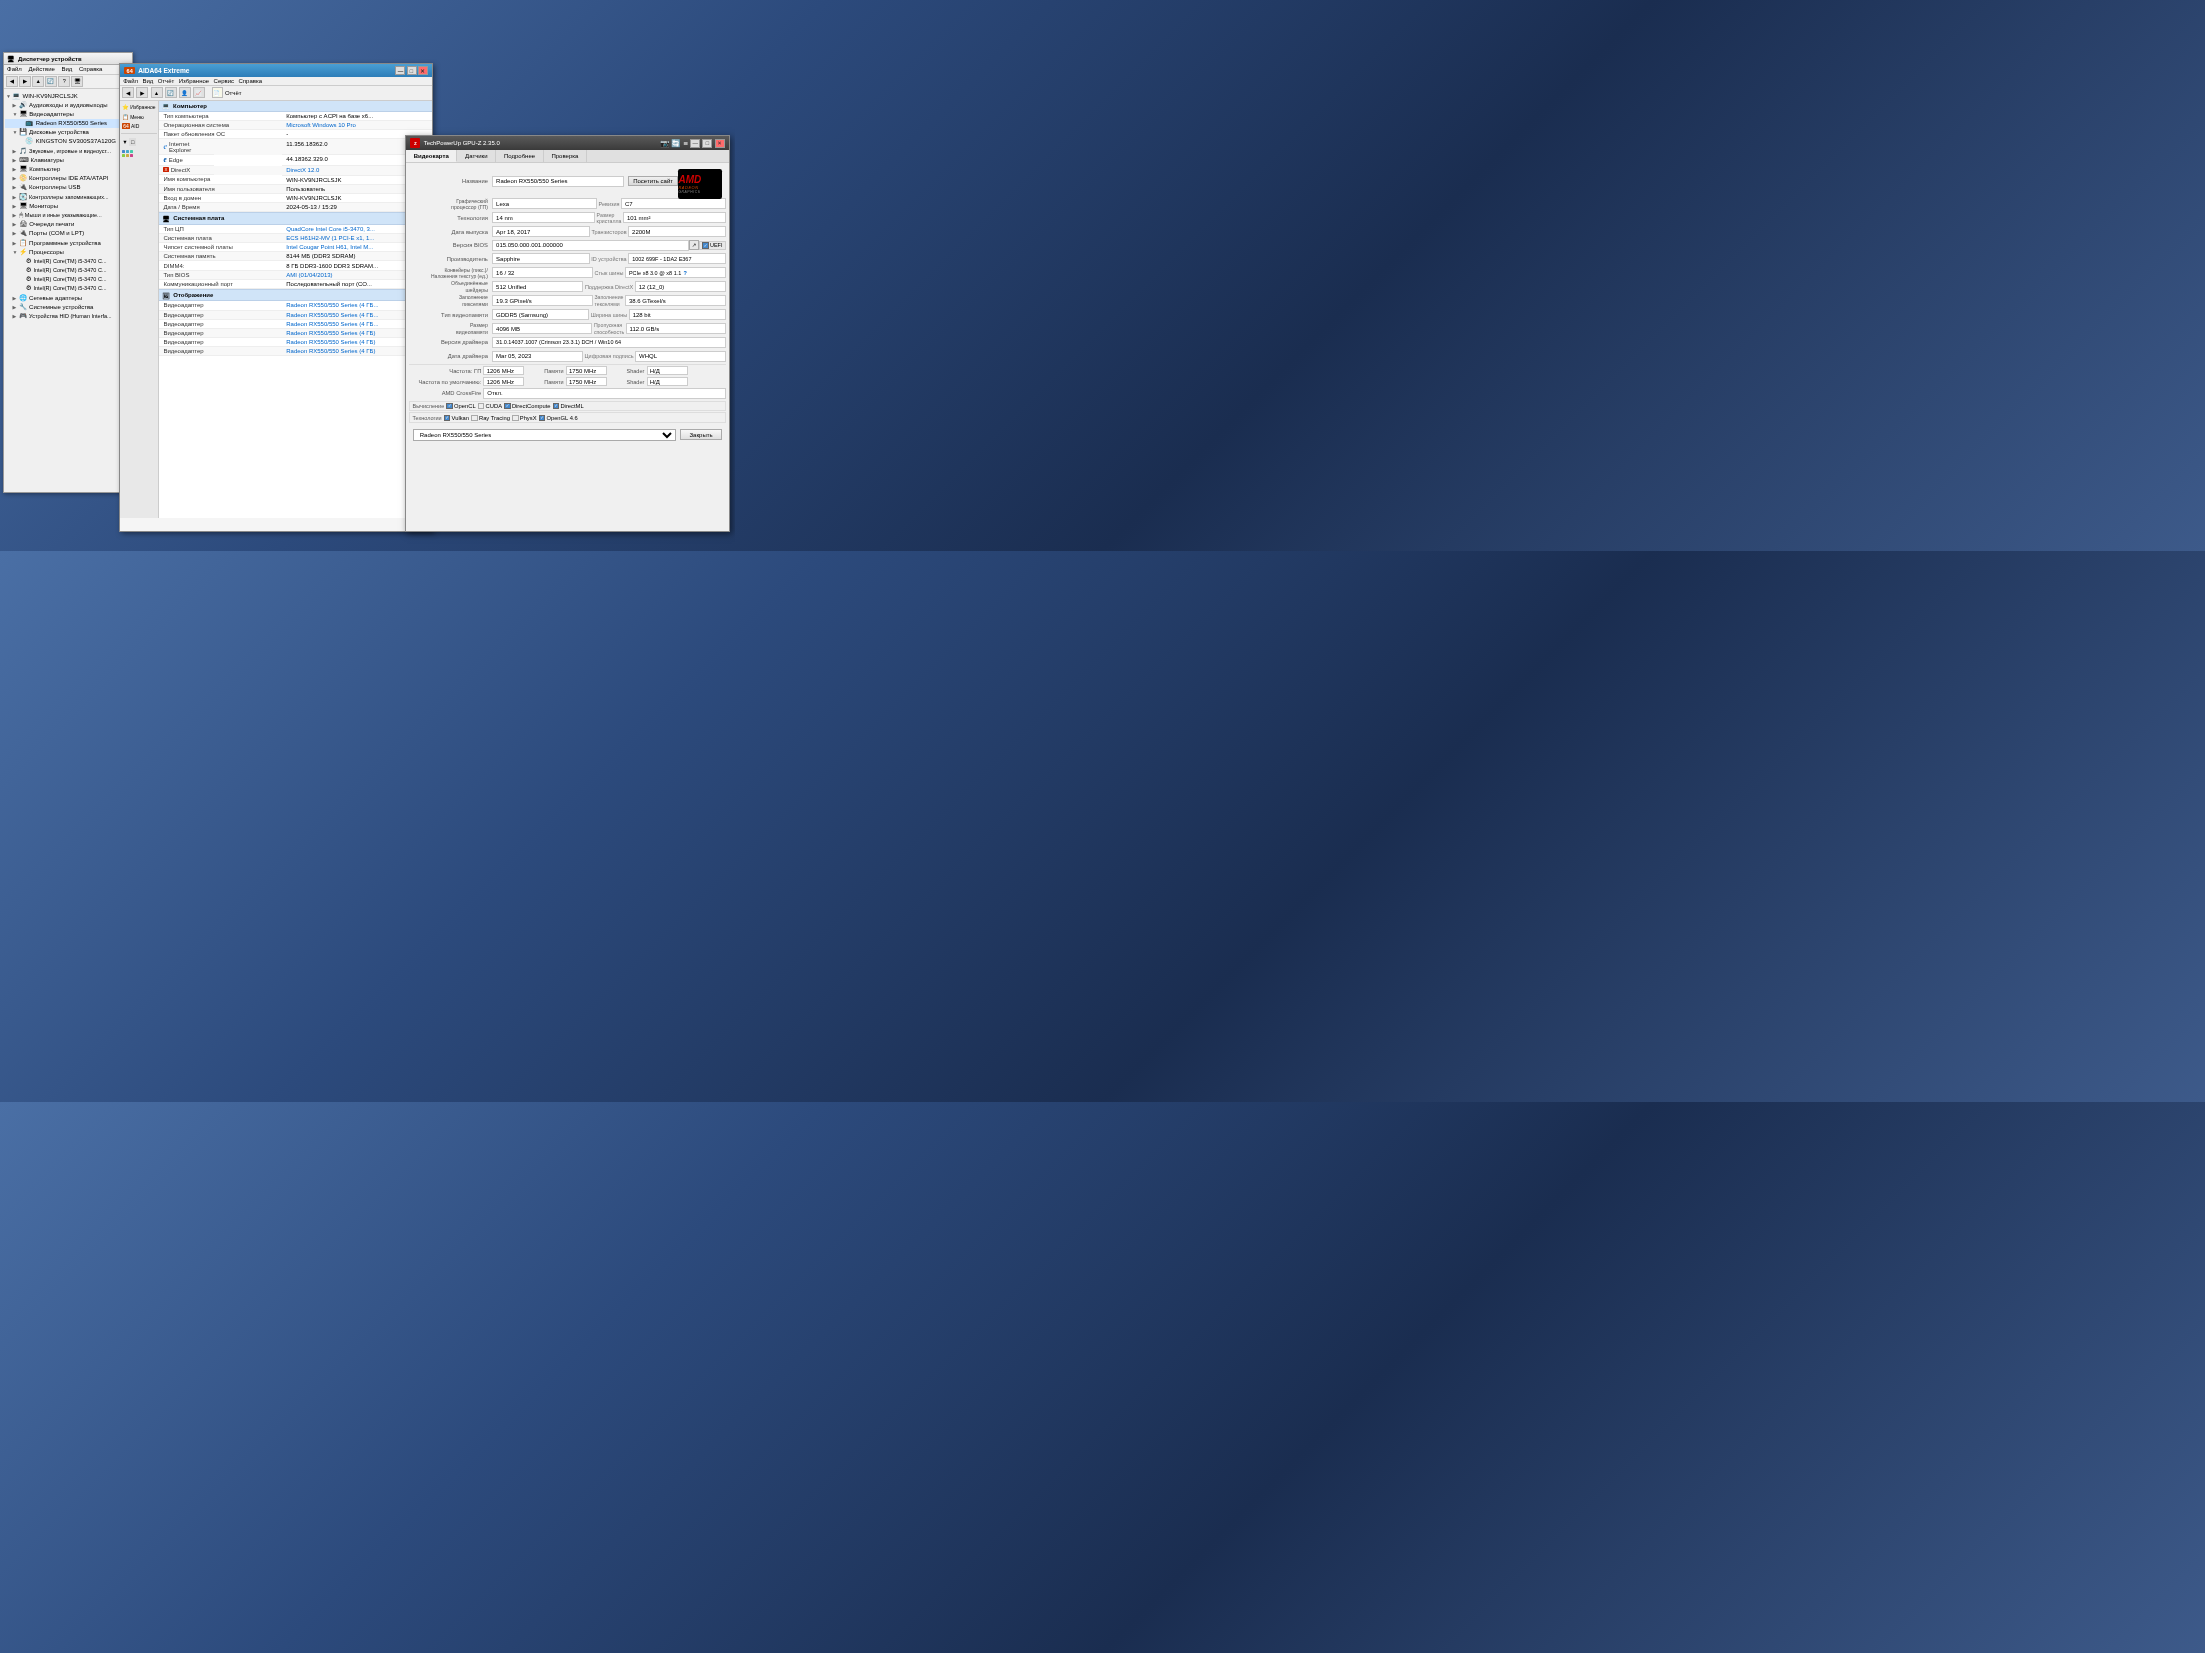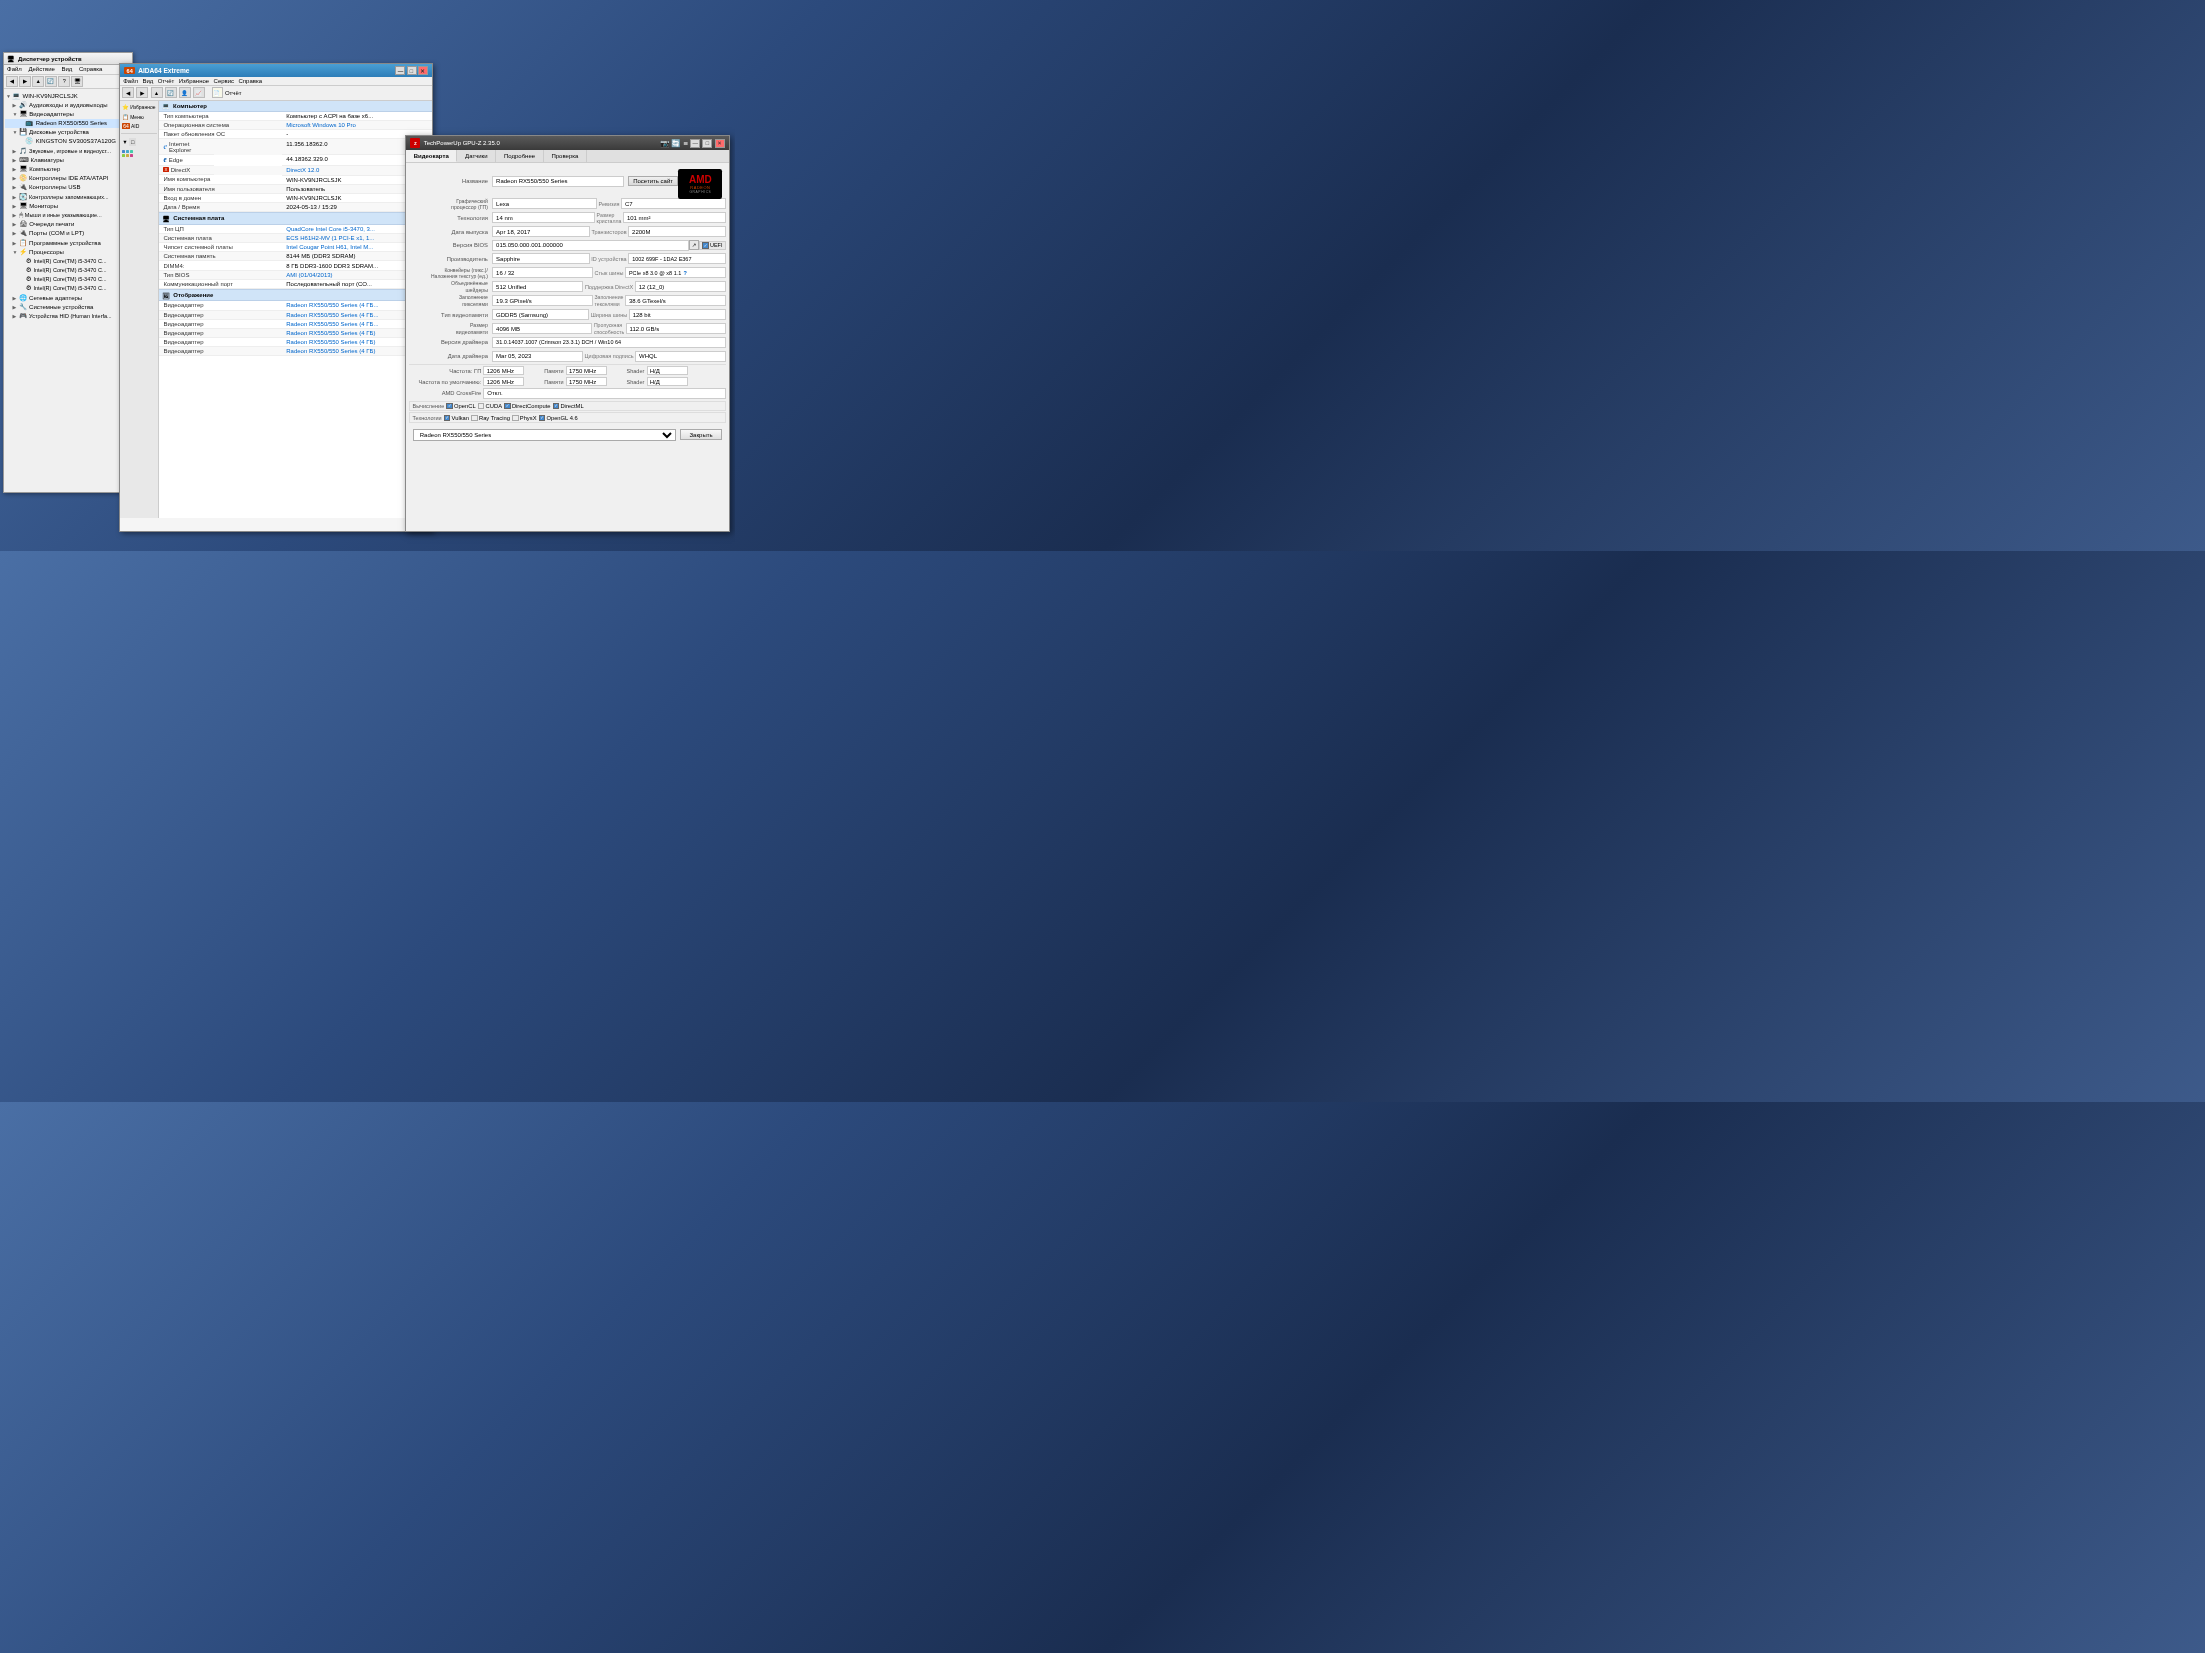--- a/index.html
+++ b/index.html
@@ -272,22 +272,22 @@
     .amd-logo-box {
       position: absolute;
       right: 3.3px;
       top: 3.3px;
       width: 44px;
       height: 30px;
       background: black;
       border-radius: 2.2px;
       display: flex;
       flex-direction: column;
-      align-items: center;
       justify-content: center;
+      font-style: italic;
     }
     .amd-text {
       color: white;
       font-size: 10px;
       font-weight: bold;
       font-family: Arial, sans-serif;
     }
     .amd-text span { color: #cc0000; }
     .radeon-text {
       color: #cc4400;

